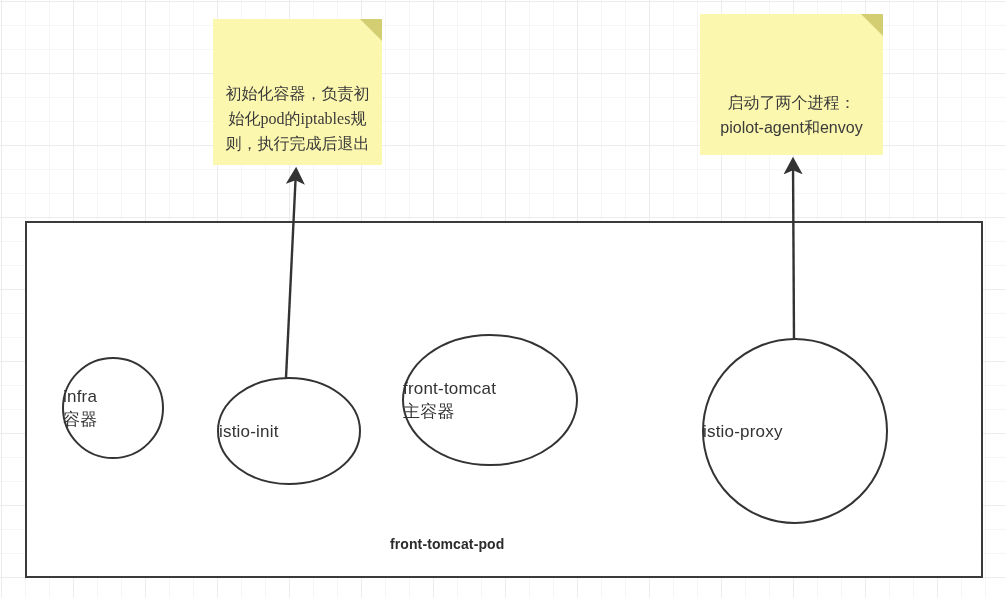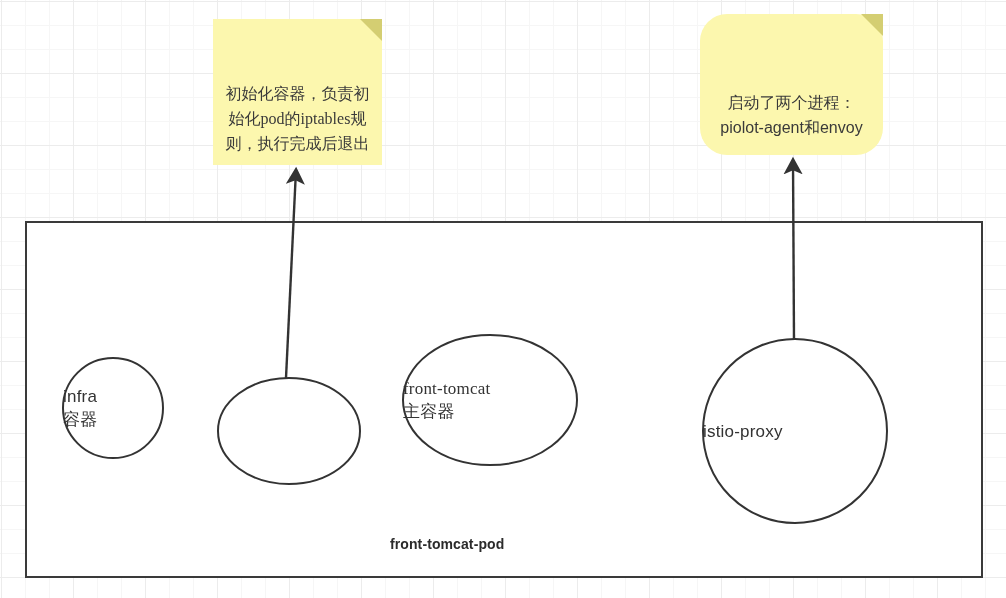--- a/index.html
+++ b/index.html
@@ -102,31 +102,32 @@
     <circle cx="795" cy="431" r="92" fill="#ffffff" stroke="#333333" stroke-width="2"></circle>
 
     <line x1="286" y1="378" x2="296" y2="170" stroke="#333333" stroke-width="2.4" marker-end="url(#arrow-head)"></line>
 
     <line x1="794" y1="340" x2="793" y2="160" stroke="#333333" stroke-width="2.4" marker-end="url(#arrow-head)"></line>
   </svg>
 
   <div class="shape-label" style="left:63px; top:385px; width:100px;">infra
 容器</div>
 
+  <div class="shape-label" style="left:219px; top:420px; width:142px;">istio-init</div>
 
-  <div class="shape-label" style="left:403px; top:377px; width:176px;font-family:Liberation Serif, serif;">front-tomcat
+  <div class="shape-label" style="left:403px; top:377px; width:176px;">front-tomcat
 主容器</div>
 
   <div class="shape-label" style="left:703px; top:420px; width:221px;">istio-proxy</div>
 
   <div class="pod-title" style="left:390px; top:536px; width:205px;">front-tomcat-pod</div>
 
   <div class="note" style="left:213px; top:19px; width:169px; height:146px;font-family:Liberation Serif, serif;">
     <span class="note-fold"></span>
     <span class="note-body">初始化容器，负责初始化pod的iptables规则，执行完成后退出</span>
   </div>
 
-  <div class="note" style="left:700px; top:14px; width:183px; height:141px; padding-top:26px;border-radius:27px;">
+  <div class="note" style="left:700px; top:14px; width:183px; height:141px; padding-top:26px;">
     <span class="note-fold"></span>
     <span class="note-body">启动了两个进程：piolot-agent和envoy</span>
   </div>
 
 </div>
 
 </body></html>

